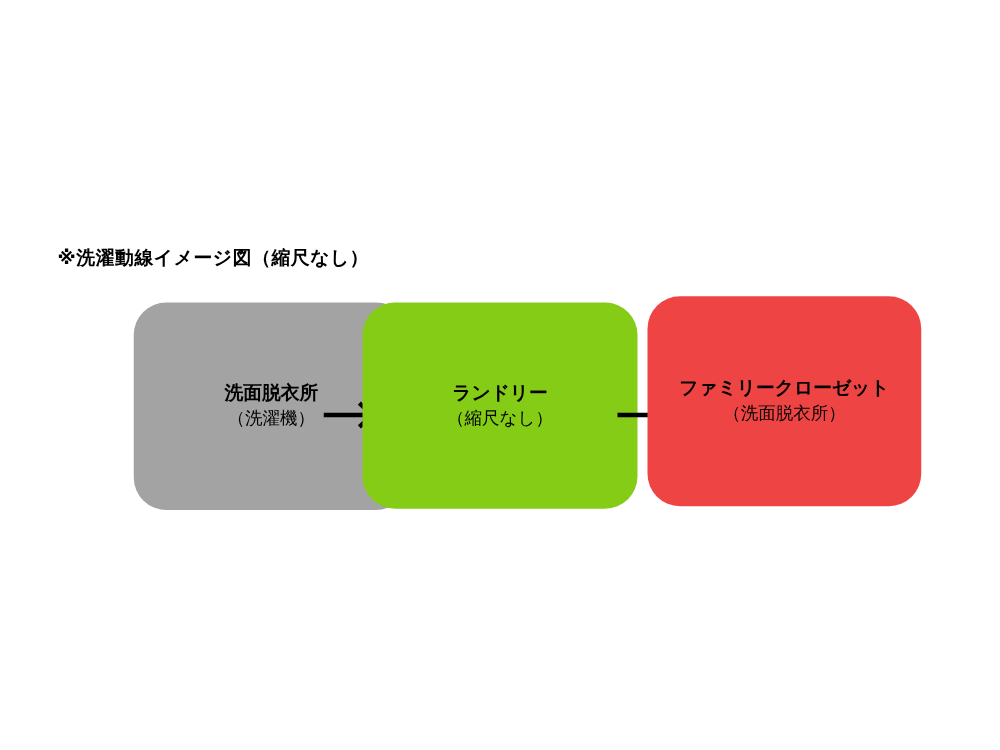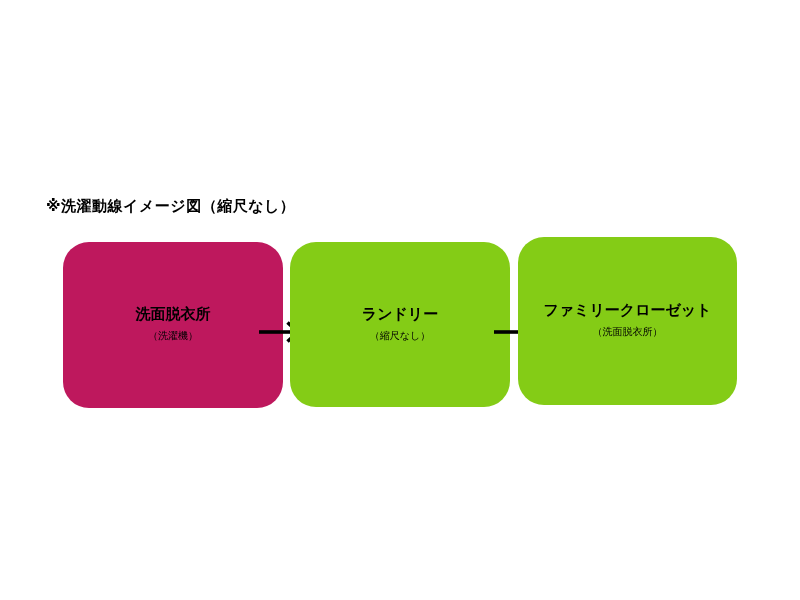--- a/index.html
+++ b/index.html
@@ -37,21 +37,21 @@
   .node-1 { left: 63px;  top: 242px; width: 220px; height: 166px; }
   .node-2 { left: 290px; top: 242px; width: 220px; height: 165px; }
   .node-3 { left: 518px; top: 237px; width: 219px; height: 168px; }
   .node-label {
     font-size: 15px;
     font-weight: bold;
     line-height: 21px;
     white-space: nowrap;
   }
   .node-sublabel {
-    font-size: 10px;
+    font-size: 14px;
     font-weight: normal;
     line-height: 21px;
     white-space: nowrap;
     text-align: right;
   }
   .arrow {
     position: absolute;
     width: 42px;
     height: 24px;
   }
@@ -59,21 +59,21 @@
   .arrow-2 { left: 493px; top: 320px; }
   .arrow svg { display: block; width: 42px; height: 24px; }
 </style>
 </head>
 <body>
 
 <div class="canvas">
 
   <div class="diagram-title">※洗濯動線イメージ図（縮尺なし）</div>
 
-  <div class="node node-1" style="background-color: #be185d;">
+  <div class="node node-1" style="background-color: #a3a3a3; margin-left: 44px;">
     <div class="node-label">洗面脱衣所</div>
     <div class="node-sublabel">（洗濯機）</div>
   </div>
 
   <div class="arrow arrow-1">
     <svg viewBox="0 0 42 24" xmlns="http://www.w3.org/2000/svg">
       <line x1="1" y1="12" x2="33" y2="12" stroke="#000000" stroke-width="3.6"></line>
       <path d="M29.5,2.5 L40,12 L29.5,21.5" fill="none" stroke="#000000" stroke-width="3.6" stroke-linejoin="miter"></path>
     </svg>
   </div>
@@ -83,18 +83,18 @@
     <div class="node-sublabel">（縮尺なし）</div>
   </div>
 
   <div class="arrow arrow-2">
     <svg viewBox="0 0 42 24" xmlns="http://www.w3.org/2000/svg">
       <line x1="1" y1="12" x2="33" y2="12" stroke="#000000" stroke-width="3.6"></line>
       <path d="M29.5,2.5 L40,12 L29.5,21.5" fill="none" stroke="#000000" stroke-width="3.6" stroke-linejoin="miter"></path>
     </svg>
   </div>
 
-  <div class="node node-3" style="background-color: #84cc16;">
+  <div class="node node-3" style="background-color: #ef4444;">
     <div class="node-label">ファミリークローゼット</div>
     <div class="node-sublabel">（洗面脱衣所）</div>
   </div>
 
 </div>
 
 </body></html>

